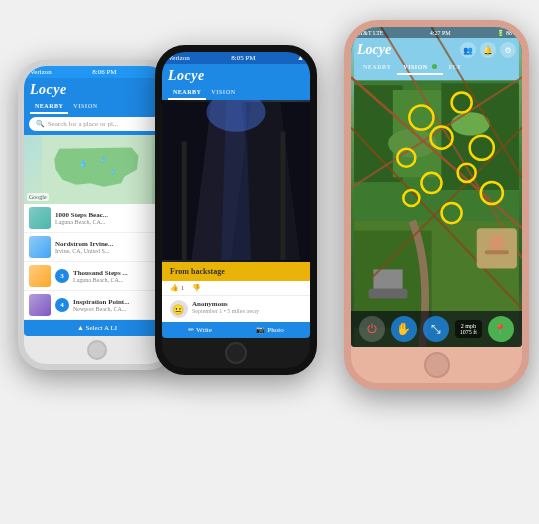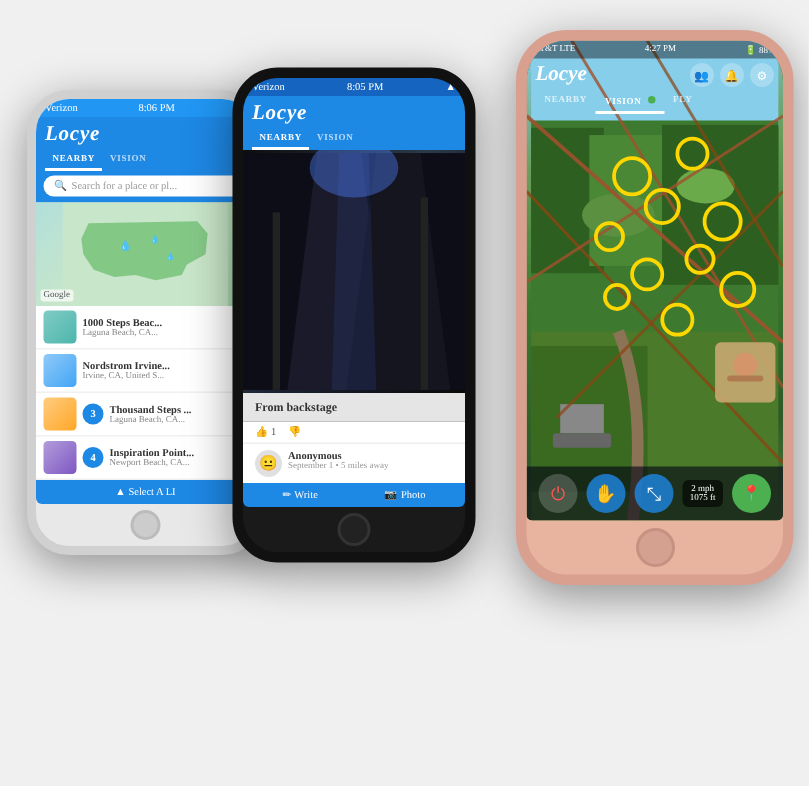--- a/index.html
+++ b/index.html
@@ -274,21 +274,21 @@
       height: 28px;
       border-radius: 50%;
       background: rgba(255,255,255,0.8);
       display: flex;
       align-items: center;
       justify-content: center;
       font-size: 14px;
     }
 
     .from-backstage {
-      background: #e5e5e5;
+      background: #eab308;
       padding: 5px 8px;
       font-size: 8px;
       font-weight: 600;
       color: #333;
     }
 
     .reaction-row {
       background: white;
       padding: 3px 8px;
       display: flex;

